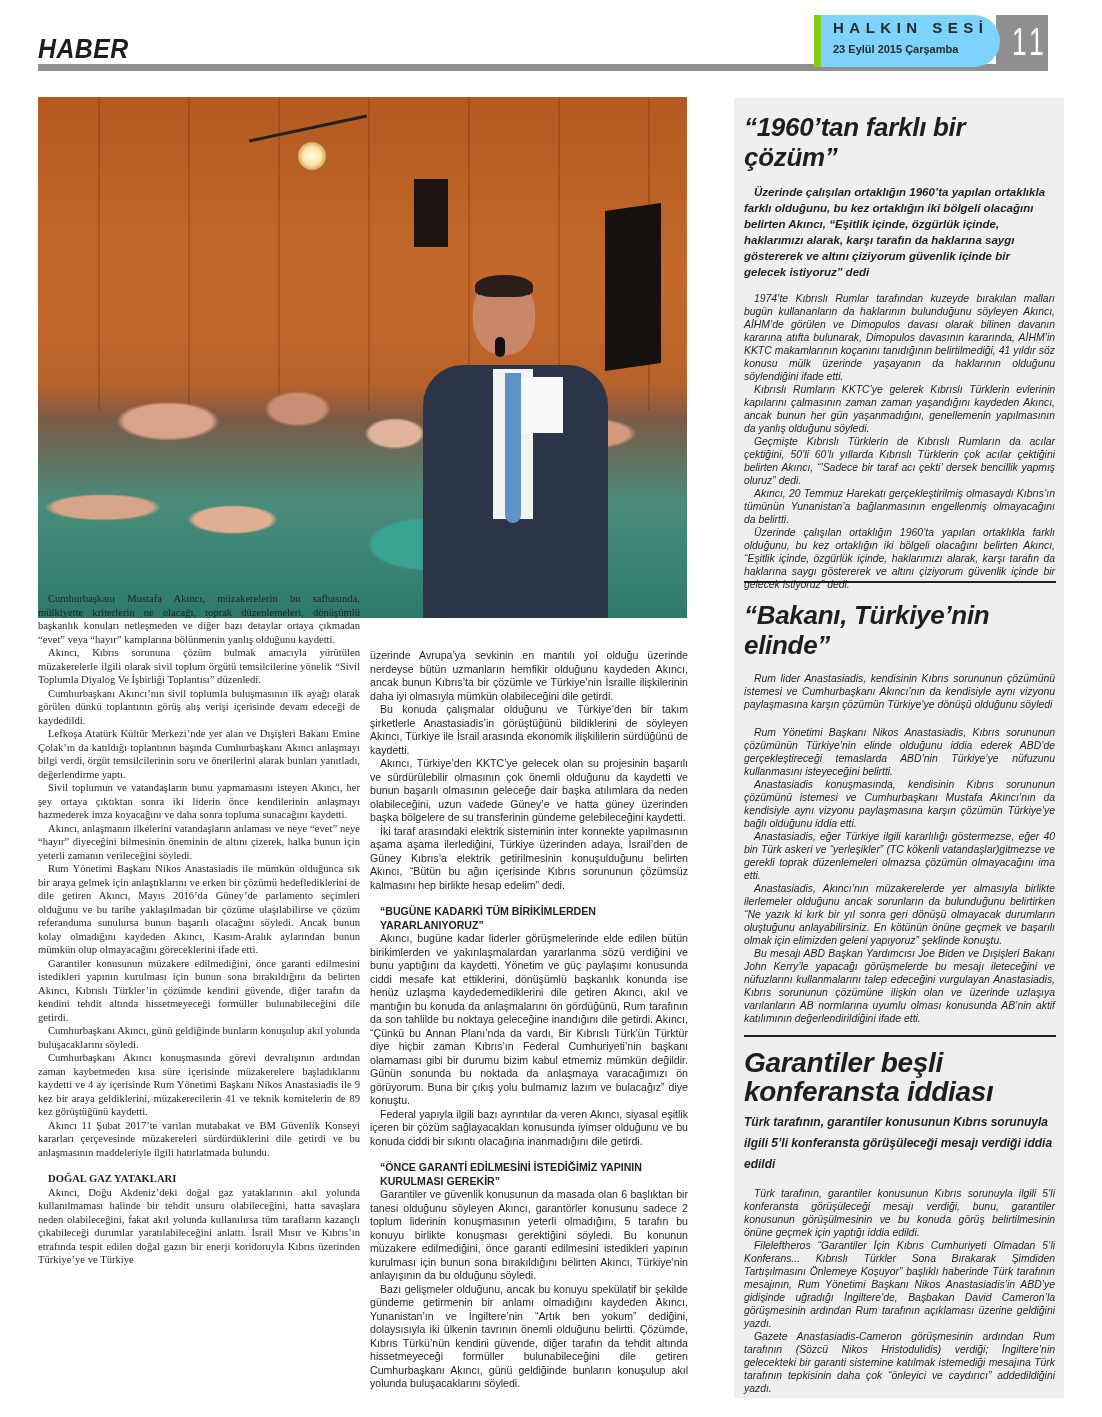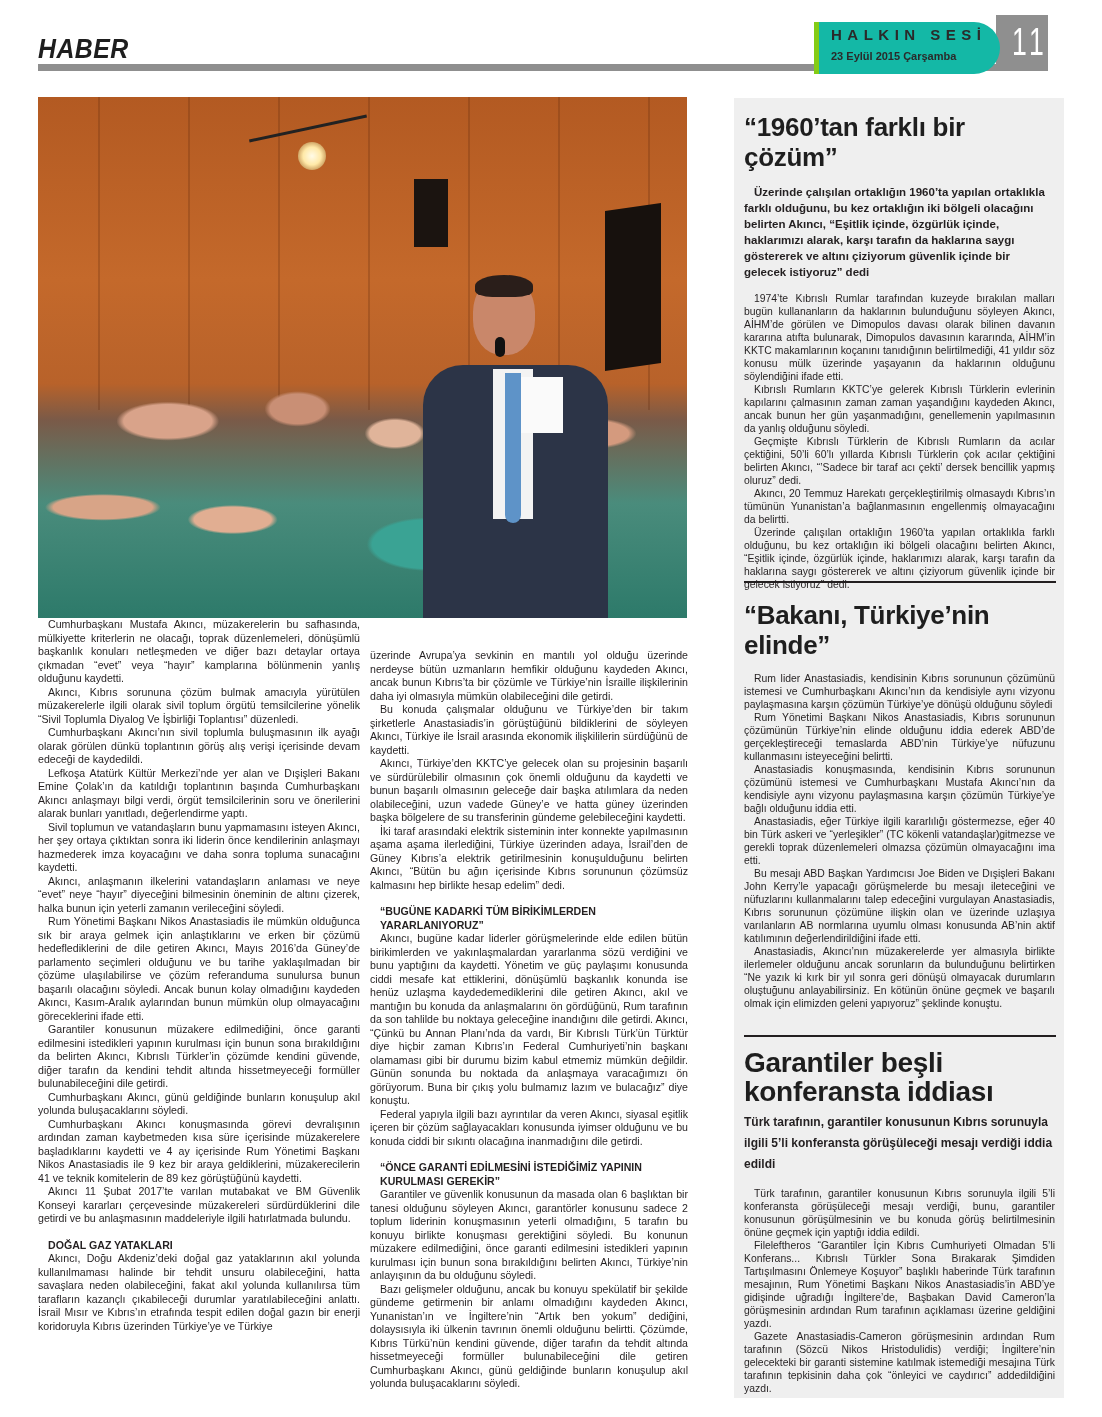--- a/index.html
+++ b/index.html
@@ -10,22 +10,22 @@
   .section-label {
     position: absolute; left: 38px; top: 34px;
     font-family: "Liberation Sans", sans-serif; font-weight: 900; font-style: italic;
     font-size: 27px; letter-spacing: 0.5px; color: #1e1e1e;
     transform: scaleX(0.92); transform-origin: left;
   }
   .header-bar {
     position: absolute; left: 38px; top: 64px; width: 1010px; height: 7px; background: #8f8f8f;
   }
   .brand-block {
-    position: absolute; left: 814px; top: 22px; width: 186px; height: 52px;
-    background: #14b8a6; border-left: 5px solid #84cc16;
+    position: absolute; left: 814px; top: 15px; width: 186px; height: 52px;
+    background: #7dd3fc; border-left: 7px solid #84cc16;
     border-radius: 0 30px 30px 0;
   }
   .brand-name {
     position: absolute; left: 12px; top: 4px; font-size: 15px; font-weight: 700;
     letter-spacing: 5.5px; color: #2a2a2a;
   }
   .brand-date {
     position: absolute; left: 12px; top: 28px; font-size: 11px; font-weight: 700; color: #2a2a2a;
   }
   .page-num-box {
@@ -65,26 +65,26 @@
   .photo .speaker-man .suit { position: absolute; left: 0; top: 88px; width: 185px; height: 253px; background: #2c3447; border-radius: 40px 40px 0 0; }
   .photo .speaker-man .shirt { position: absolute; left: 70px; top: 92px; width: 40px; height: 150px; background: #f3f3f3; }
   .photo .speaker-man .tie { position: absolute; left: 82px; top: 96px; width: 16px; height: 150px; background: #5e93c8; border-radius: 0 0 8px 8px; }
   .photo .speaker-man .paper { position: absolute; left: 98px; top: 100px; width: 42px; height: 56px; background: #fafafa; }
   .photo .speaker-man .mic { position: absolute; left: 72px; top: 60px; width: 10px; height: 20px; background: #111; border-radius: 5px; }
 
   
   .col { position: absolute; font-family: "Liberation Sans", sans-serif; font-size: 10.6px; line-height: 13.5px; color: #231f20; text-align: justify; }
   .col p { text-indent: 10px; margin: 0; }
   .col h4 { font-size: 10.6px; font-weight: 700; margin: 13px 0 0 10px; line-height: 13.5px; text-align: left; }
-  .col-left { left: 38px; top: 618px; width: 322px; }
+  .col-left { left: 38px; top: 592px; width: 322px; font-family: Liberation Serif, serif; }
   .col-mid  { left: 370px; top: 618px; width: 318px; }
 
   
   .sidebar { position: absolute; left: 734px; top: 98px; width: 330px; height: 1300px; background: #efefef; }
-  .sb { position: absolute; left: 10px; width: 311px; }
+  .sb { position: absolute; left: 10px; width: 311px; font-style: italic; }
   .sb-title { font-family: "Liberation Sans", sans-serif; font-weight: 700; font-size: 26px; line-height: 30px; color: #1e1e1e; letter-spacing: -0.3px; }
   .sb-lead { font-weight: 700; font-size: 11.5px; line-height: 16px; text-indent: 10px; color: #231f20; }
   .sb-body { font-size: 10.4px; line-height: 13px; text-align: justify; color: #231f20; }
   .sb-body p { text-indent: 10px; }
   .rule { position: absolute; left: 10px; width: 312px; height: 1.5px; background: #231f20; }
   .sb-title.big { font-size: 28px; line-height: 29px; }
   .sb-sub { font-weight: 700; font-size: 12px; line-height: 21px; color: #231f20; }
 </style>
 </head>
 <body>
@@ -162,26 +162,26 @@
         <p>Üzerinde çalışılan ortaklığın 1960’ta yapılan ortaklıkla farklı olduğunu, bu kez ortaklığın iki bölgeli olacağını belirten Akıncı, “Eşitlik içinde, özgürlük içinde, haklarımızı alarak, karşı tarafın da haklarına saygı göstererek ve altını çiziyorum güvenlik içinde bir gelecek istiyoruz” dedi.</p>
       </div>
   </div>
   <div class="rule" style="top:483px"></div>
 
   <div class="sb" style="top:502px">
     <div class="sb-title">“Bakanı, Türkiye’nin elinde”</div>
     <div class="sb-body" style="margin-top:12px">
         <p>Rum lider Anastasiadis, kendisinin Kıbrıs sorununun çözümünü istemesi ve Cumhurbaşkanı Akıncı’nın da kendisiyle aynı vizyonu paylaşmasına karşın çözümün Türkiye’ye dönüşü olduğunu söyledi</p>
       </div>
-    <div class="sb-body" style="margin-top:0" id="sb2">
+    <div class="sb-body" style="margin-top:15px" id="sb2">
         <p>Rum Yönetimi Başkanı Nikos Anastasiadis, Kıbrıs sorununun çözümünün Türkiye’nin elinde olduğunu iddia ederek ABD’de gerçekleştireceği temaslarda ABD’nin Türkiye’ye nüfuzunu kullanmasını isteyeceğini belirtti.</p>
         <p>Anastasiadis konuşmasında, kendisinin Kıbrıs sorununun çözümünü istemesi ve Cumhurbaşkanı Mustafa Akıncı’nın da kendisiyle aynı vizyonu paylaşmasına karşın çözümün Türkiye’ye bağlı olduğunu iddia etti.</p>
         <p>Anastasiadis, eğer Türkiye ilgili kararlılığı göstermezse, eğer 40 bin Türk askeri ve “yerleşikler” (TC kökenli vatandaşlar)gitmezse ve gerekli toprak düzenlemeleri olmazsa çözümün olmayacağını ima etti.</p>
+        <p>Anastasiadis, Akıncı’nın müzakerelerde yer almasıyla birlikte ilerlemeler olduğunu ancak sorunların da bulunduğunu belirtirken “Ne yazık ki kırk bir yıl sonra geri dönüşü olmayacak durumların oluştuğunu anlayabilirsiniz. En kötünün önüne geçmek ve başarılı olmak için elimizden geleni yapıyoruz” şeklinde konuştu.</p>
         <p>Bu mesajı ABD Başkan Yardımcısı Joe Biden ve Dışişleri Bakanı John Kerry’le yapacağı görüşmelerde bu mesajı ileteceğini ve nüfuzlarını kullanmalarını talep edeceğini vurgulayan Anastasiadis, Kıbrıs sorununun çözümüne ilişkin olan ve üzerinde uzlaşıya varılanların AB normlarına uyumlu olması konusunda AB’nin aktif katılımının değerlendirildiğini ifade etti.</p>
-        <p>Anastasiadis, Akıncı’nın müzakerelerde yer almasıyla birlikte ilerlemeler olduğunu ancak sorunların da bulunduğunu belirtirken “Ne yazık ki kırk bir yıl sonra geri dönüşü olmayacak durumların oluştuğunu anlayabilirsiniz. En kötünün önüne geçmek ve başarılı olmak için elimizden geleni yapıyoruz” şeklinde konuştu.</p>
       </div>
   </div>
   <div class="rule" style="top:937px"></div>
 
   <div class="sb" style="top:950px">
     <div class="sb-title big">Garantiler beşli konferansta iddiası</div>
     <div class="sb-sub" style="margin-top:6px">Türk tarafının, garantiler konusunun Kıbrıs sorunuyla ilgili 5’li konferansta görüşüleceği mesajı verdiği iddia edildi</div>
     <div class="sb-body" style="margin-top:12px" id="sb3">
         <p>Türk tarafının, garantiler konusunun Kıbrıs sorunuyla ilgili 5’li konferansta görüşüleceği mesajı verdiği, bunu, garantiler konusunun görüşülmesinin ve bu konuda görüş belirtilmesinin önüne geçmek için yaptığı iddia edildi.</p>
         <p>Fileleftheros “Garantiler İçin Kıbrıs Cumhuriyeti Olmadan 5’li Konferans... Kıbrıslı Türkler Sona Bırakarak Şimdiden Tartışılmasını Önlemeye Koşuyor” başlıklı haberinde Türk tarafının mesajının, Rum Yönetimi Başkanı Nikos Anastasiadis’in ABD’ye gidişinde uğradığı İngiltere’de, Başbakan David Cameron’la görüşmesinin ardından Rum tarafının açıklaması üzerine geldiğini yazdı.</p>

